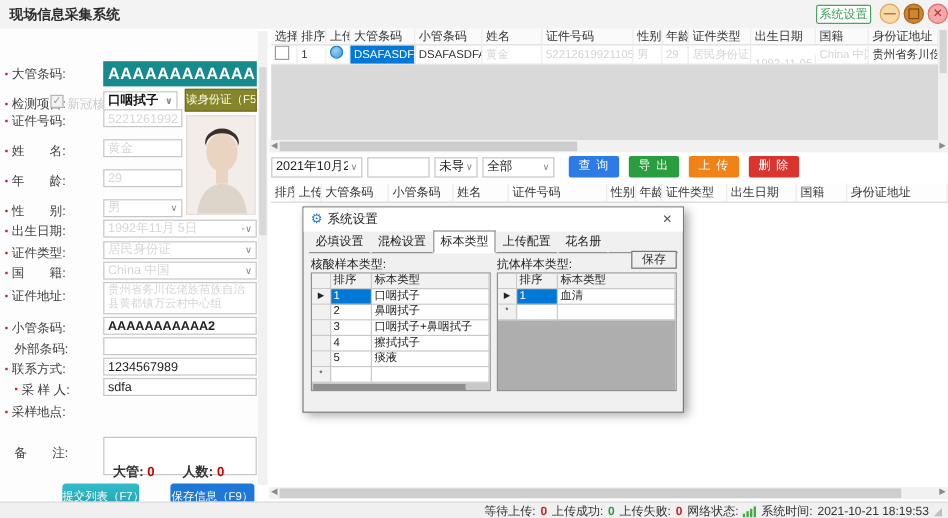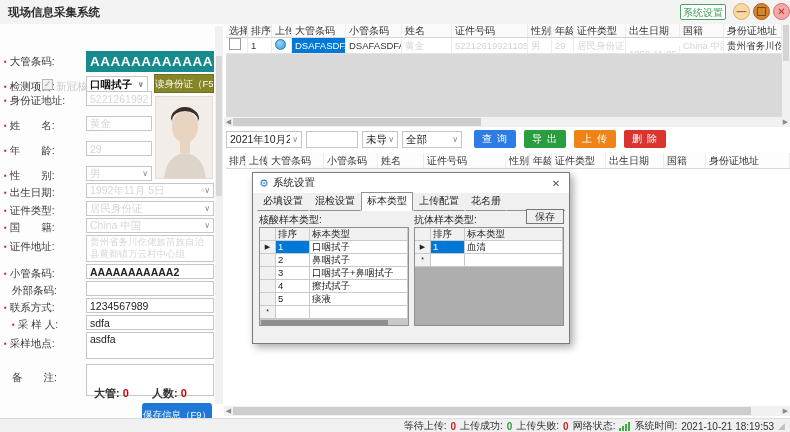--- a/index.html
+++ b/index.html
@@ -140,21 +140,21 @@
       <svg width="58" height="83" viewBox="0 0 58 83">
         <rect width="58" height="83" fill="#f2ede8"></rect>
         <ellipse cx="29" cy="30" rx="13" ry="16" fill="#e8d4c0"></ellipse>
         <path d="M16 26 Q16 10 29 10 Q42 10 42 26 L42 20 Q42 12 29 12 Q16 12 16 20 Z" fill="#3a2f28"></path>
         <path d="M15 24 Q14 12 29 11 Q44 12 43 24 Q40 14 29 14 Q18 14 15 24Z" fill="#3a2f28"></path>
         <path d="M8 83 Q10 58 29 56 Q48 58 50 83 Z" fill="#ddd4ca"></path>
         <rect x="24" y="44" width="10" height="12" fill="#e8d4c0"></rect>
       </svg>
     </div>
 
-    <div class="lbl" style="left:4px;top:70px;"><span class="req">▪</span><span>身份证地址:</span></div>
+    <div class="lbl" style="left:4px;top:70px;"><span class="req">▪</span><span>证件号码:</span></div>
     <input class="inp faint" style="left: 86px; top: 67px; width: 66px;" value="522126199211051531">
 
     <div class="lbl" style="left:4px;top:95px;"><span class="req">▪</span><span>姓　　名:</span></div>
     <input class="inp faint" style="left: 86px; top: 92px; width: 66px;" value="黄金">
 
     <div class="lbl" style="left:4px;top:120px;"><span class="req">▪</span><span>年　　龄:</span></div>
     <input class="inp faint" style="left: 86px; top: 117px; width: 66px;" value="29">
 
     <div class="lbl" style="left:4px;top:145px;"><span class="req">▪</span><span>性　　别:</span></div>
     <div class="selbox faint" style="left:86px;top:142px;width:66px;">
@@ -189,28 +189,28 @@
     <div class="lbl" style="left:12px;top:260px;"><span>外部条码:</span></div>
     <input class="inp" style="left: 86px; top: 257px; width: 128px;" value="">
 
     <div class="lbl" style="left:4px;top:277px;"><span class="req">▪</span><span>联系方式:</span></div>
     <input class="inp" style="left: 86px; top: 274px; width: 128px;" value="1234567989">
 
     <div class="lbl" style="left:12px;top:294px;"><span class="req">▪</span><span>采 样 人:</span></div>
     <input class="inp" style="left: 86px; top: 291px; width: 128px;" value="sdfa">
 
     <div class="lbl" style="left:4px;top:313px;"><span class="req">▪</span><span>采样地点:</span></div>
-    <textarea class="tarea" style="left: 86px; top: 308px; width: 128px; height: 27px;">asdfa</textarea>
 
     <div class="lbl" style="left:12px;top:347px;"><span>备　　注:</span></div>
     <textarea class="tarea" style="left: 86px; top: 340px; width: 128px; height: 32px;"></textarea>
 
     <div class="counter" style="left:54px;top:362px;"><span>大管:</span> <span class="cnum">0</span></div>
     <div class="counter" style="left:112px;top:362px;"><span>人数:</span> <span class="cnum">0</span></div>
 
+    <div class="btn-submit">提交列表（F7）</div>
     <div class="btn-save">保存信息（F9）</div>
   </div>
   <div class="vscroll">
       <i></i>
     </div>
 
   <div class="t1head">
       <div class="tcell" style="width: 22px;">选择</div>
       <div class="tcell" style="width: 24px;">排序</div>
       <div class="tcell" style="width: 20px;">上传</div>

